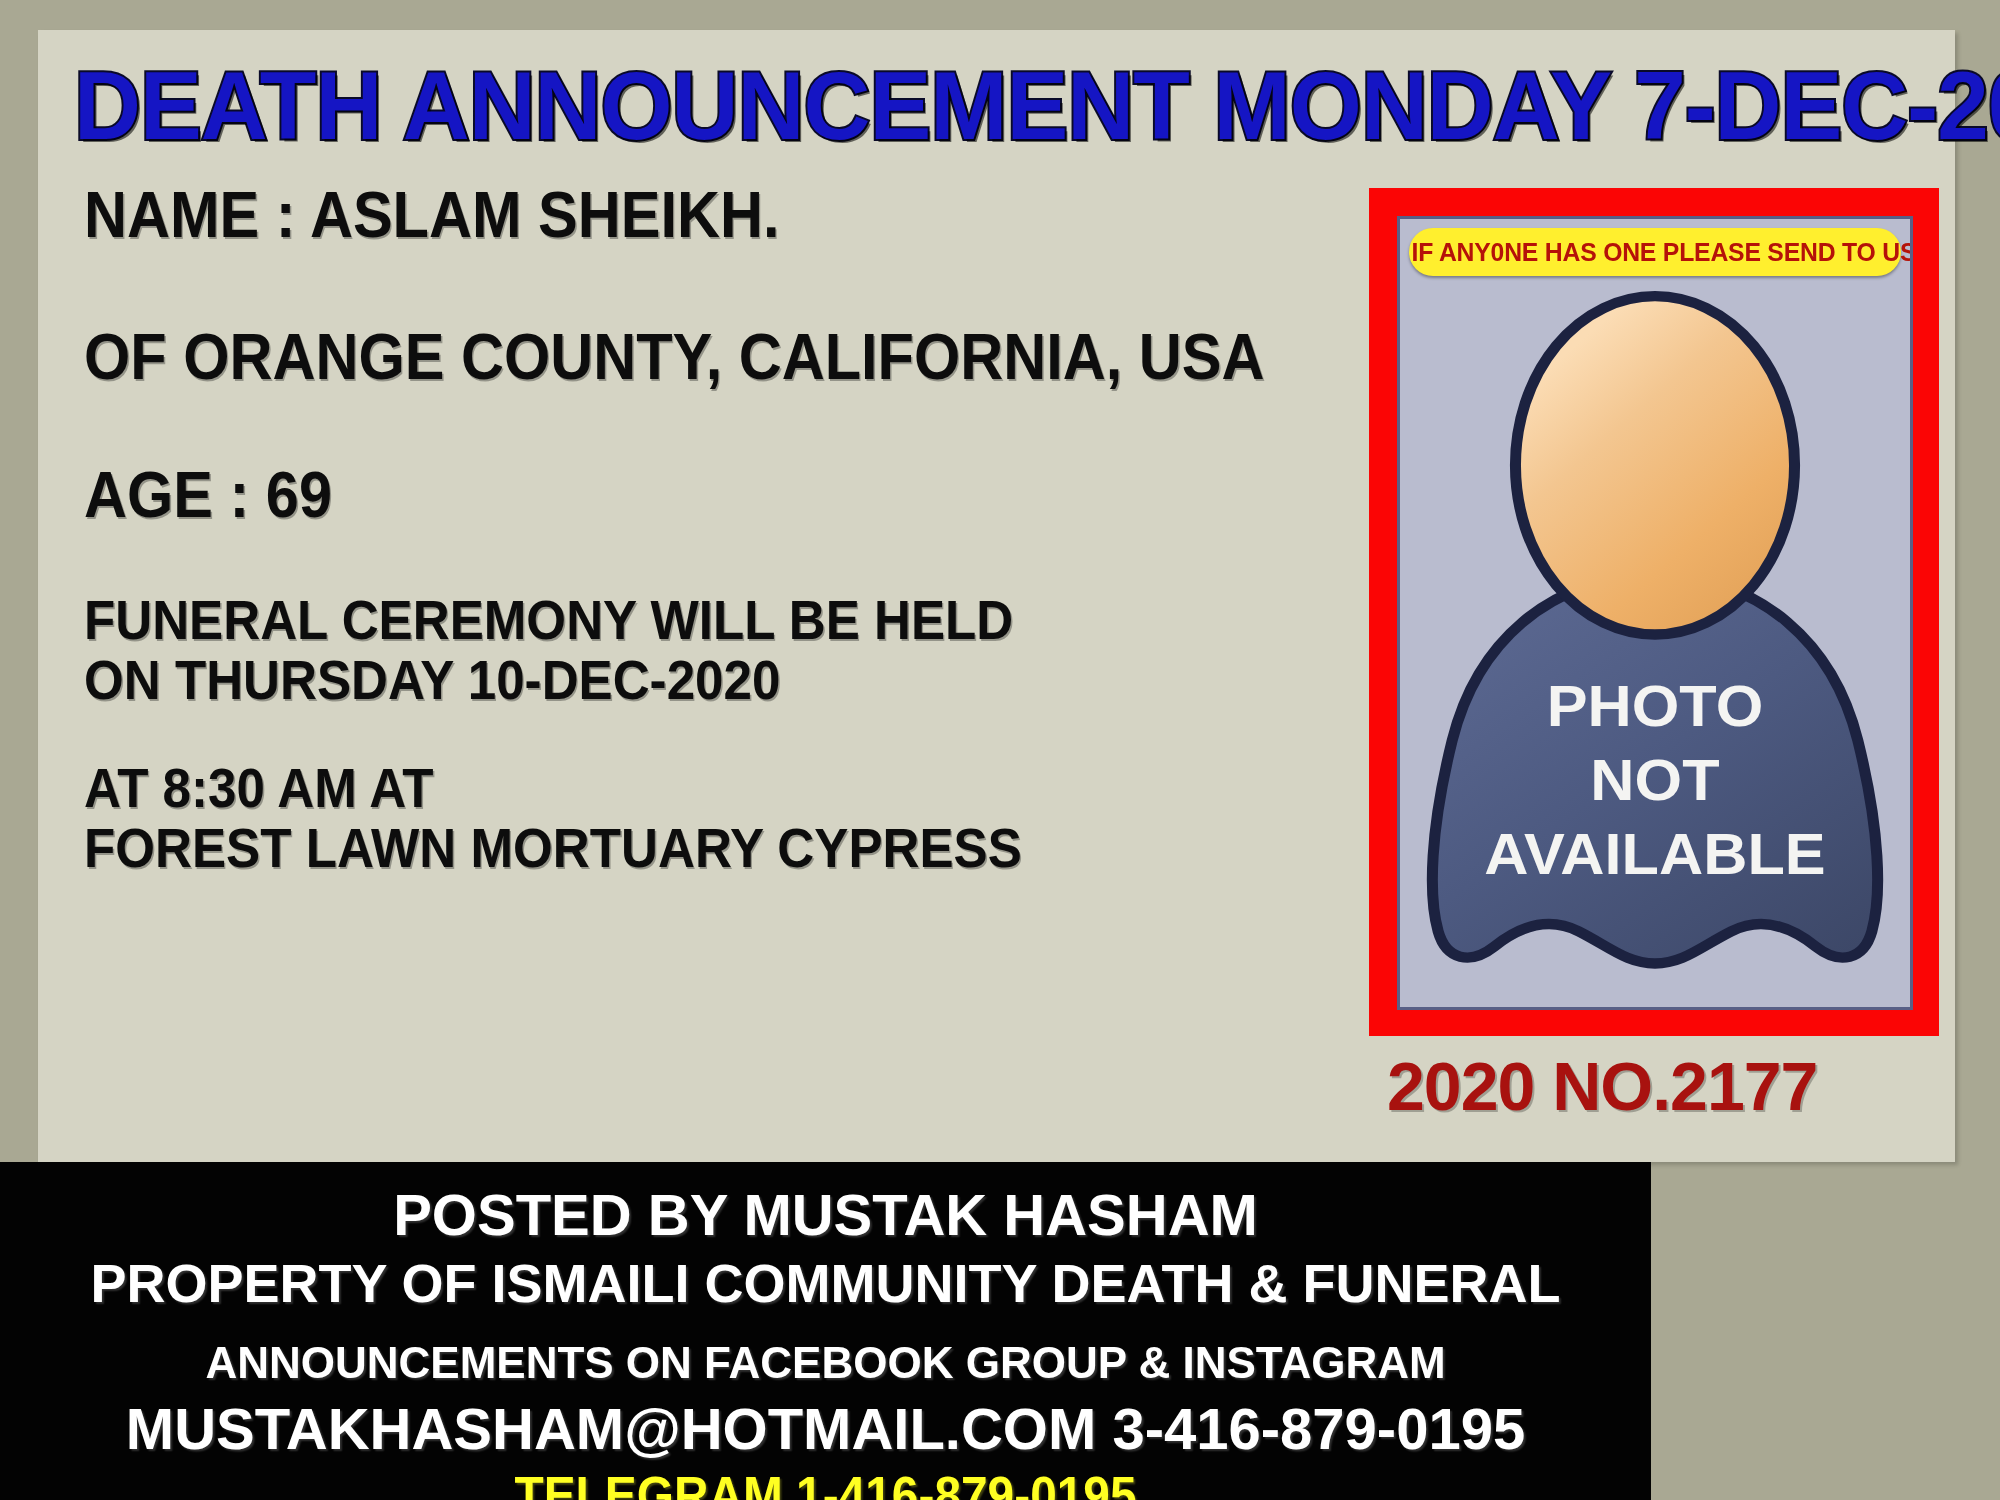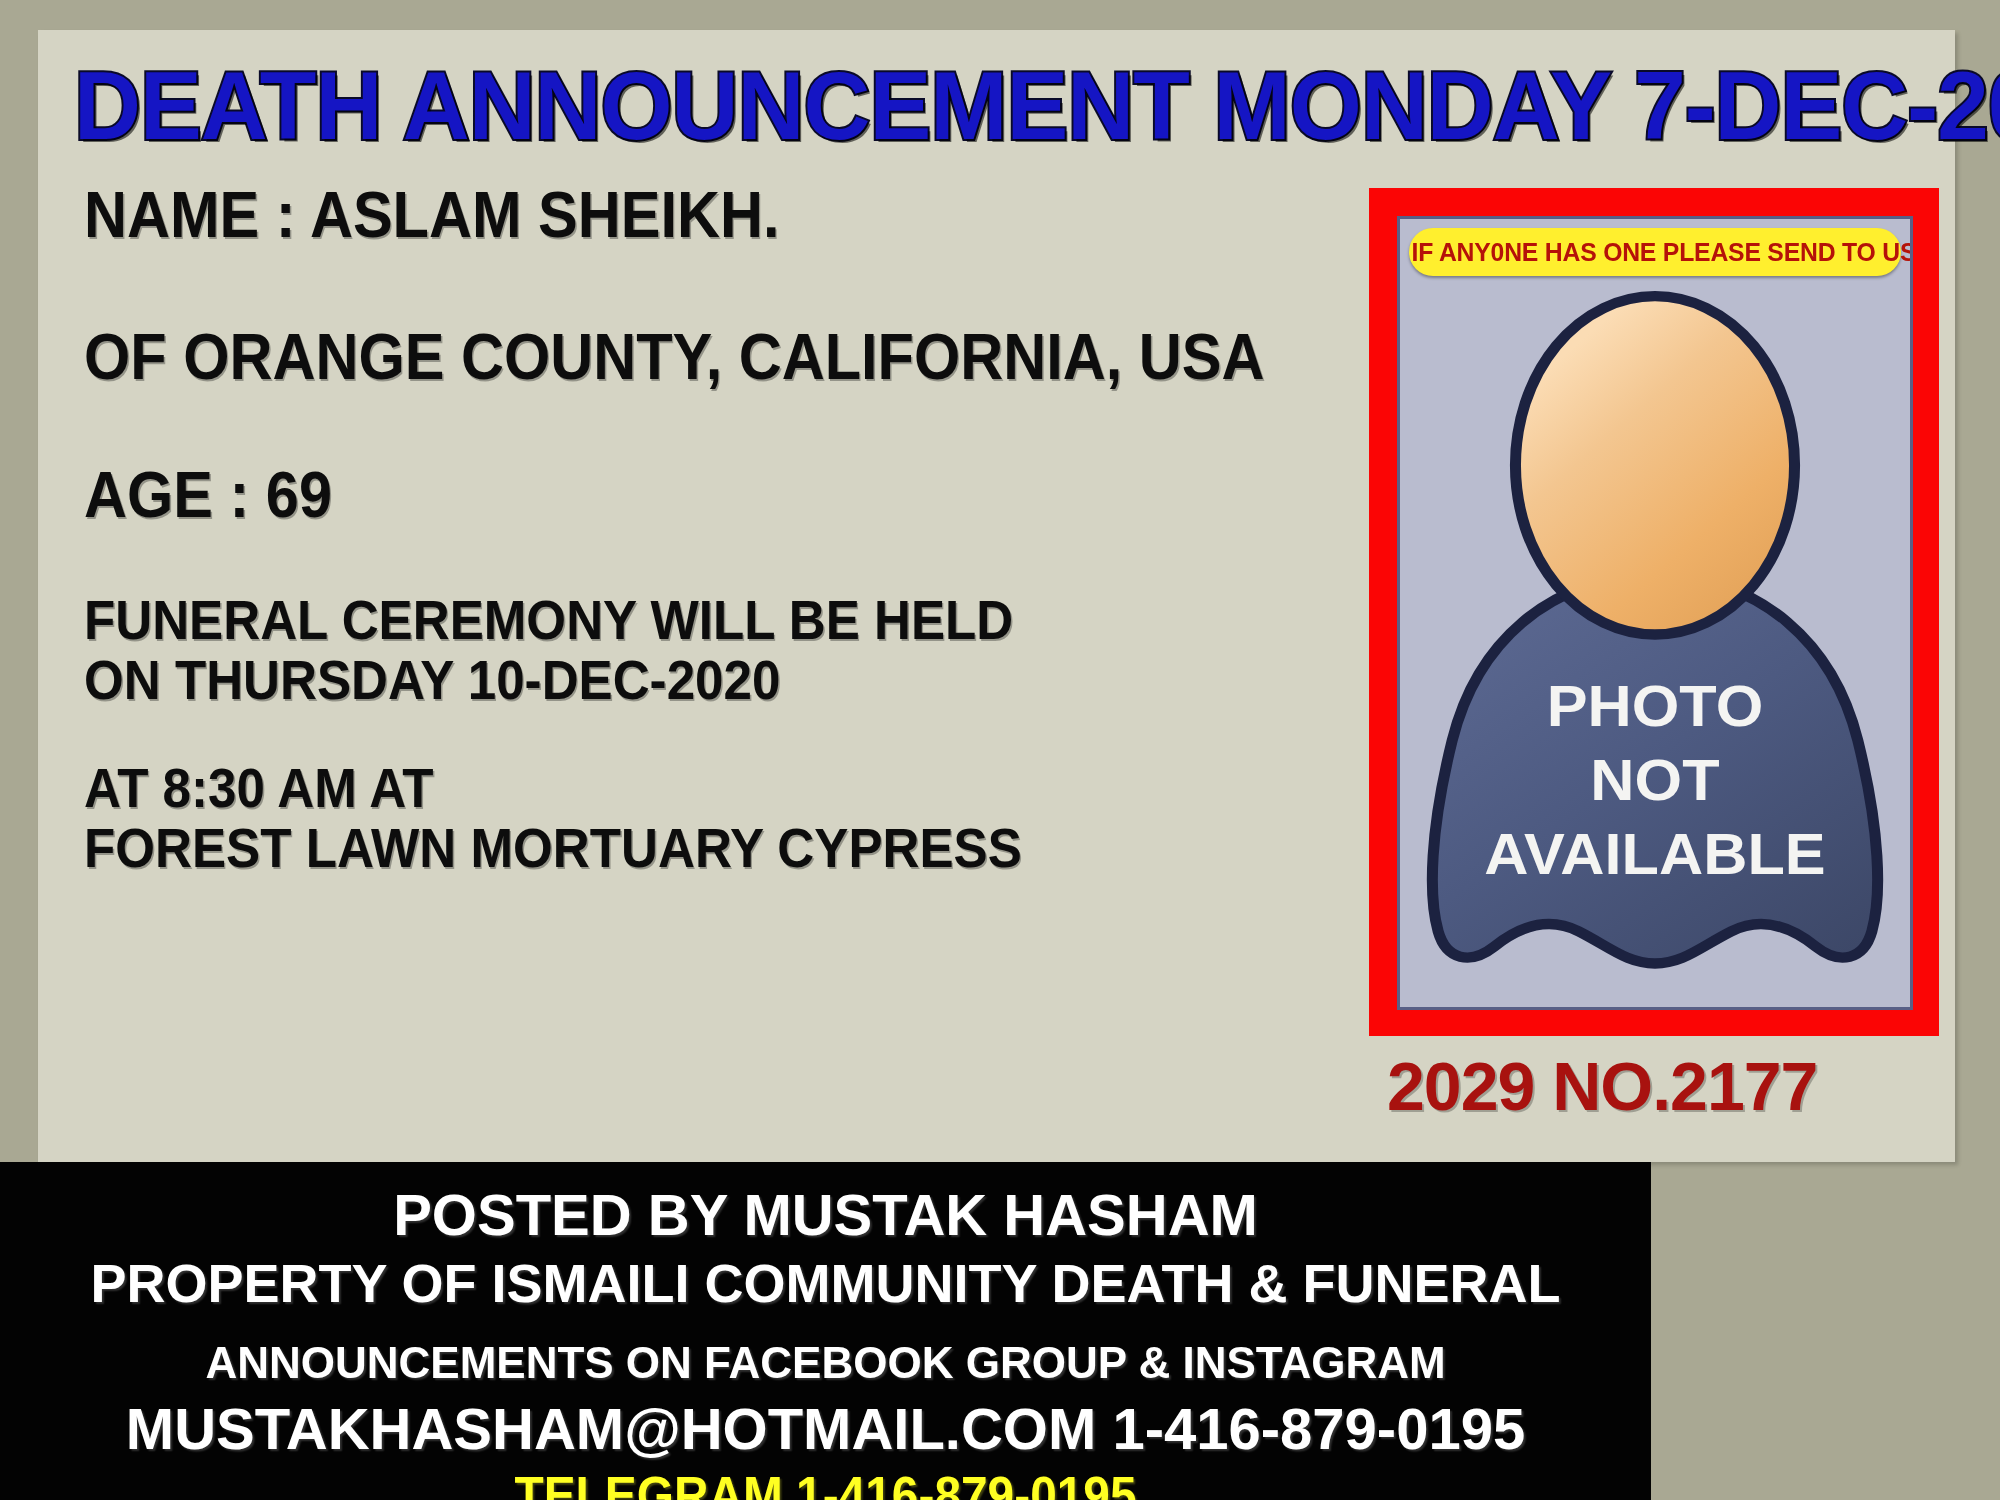--- a/index.html
+++ b/index.html
@@ -240,25 +240,25 @@
           </svg>
         </div>
 
         <div id="send-banner">
           <span>IF ANY0NE HAS ONE PLEASE SEND TO US</span>
         </div>
 
       </div>
     </div>
 
-    <div id="ref-number">2029 NO.2177</div>
+    <div id="ref-number">2020 NO.2177</div>
 
   </div>
 
   <div id="footer">
     <div class="fline" id="f1">POSTED BY MUSTAK HASHAM</div>
     <div class="fline" id="f2">PROPERTY OF ISMAILI COMMUNITY DEATH &amp; FUNERAL</div>
     <div class="fline" id="f3">ANNOUNCEMENTS ON FACEBOOK GROUP &amp; INSTAGRAM</div>
-    <div class="fline" id="f4">MUSTAKHASHAM@HOTMAIL.COM 1-416-879-0195</div>
+    <div class="fline" id="f4">MUSTAKHASHAM@HOTMAIL.COM 3-416-879-0195</div>
     <div class="fline" id="f5">TELEGRAM 1-416-879-0195</div>
   </div>
 
 </div>
 
 </body></html>

